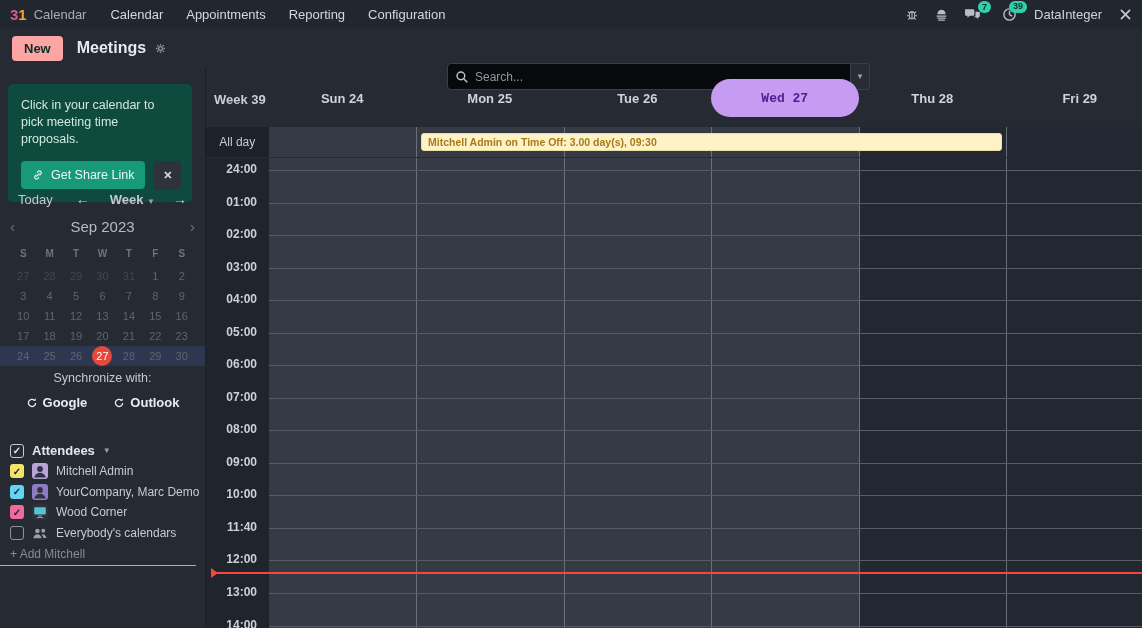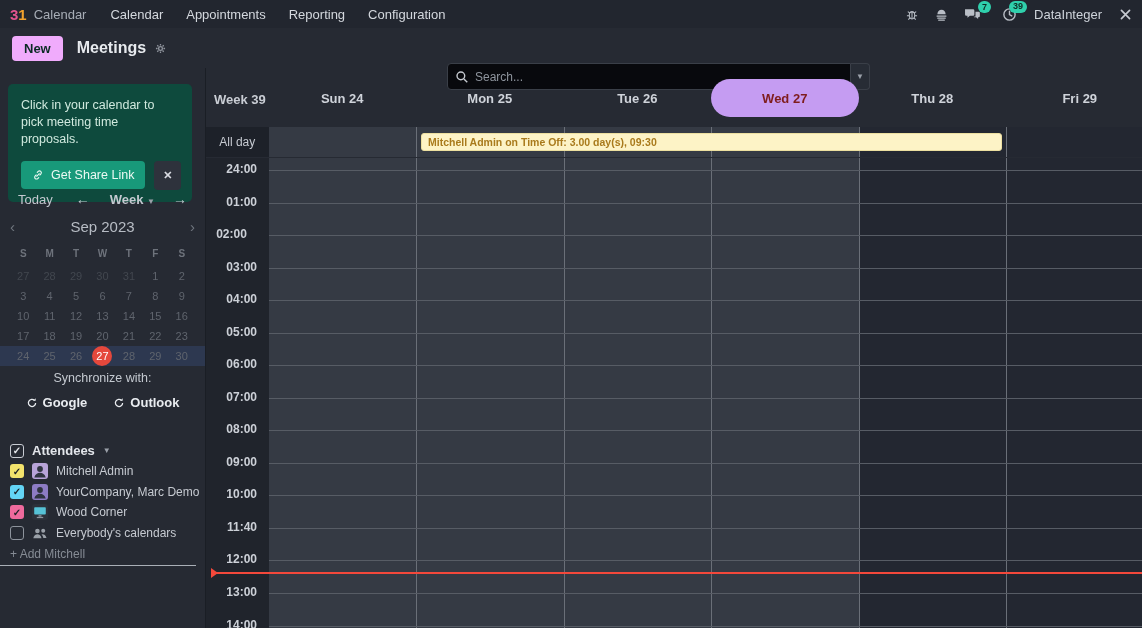--- a/index.html
+++ b/index.html
@@ -18,21 +18,21 @@
   .menu-item { color:#d4d8de; font-size:13px; cursor:pointer; white-space:nowrap; }
   .nav-right { display:flex; align-items:center; gap:15px; }
   .sys-icon { position:relative; display:flex; align-items:center; cursor:pointer; }
   .badge { position:absolute; top:-6px; right:-10px; background:#2fd0ac; color:#0d2f27;
            font-size:9px; font-weight:bold; border-radius:8px; padding:1.5px 4px; line-height:1; }
   .user-name { color:#ced3da; font-size:13px; margin:0 2px; cursor:pointer; }
 
   
   #control-panel { position:absolute; top:28px; left:0; right:0; height:40px;
                    display:flex; align-items:center; padding:0 12px; background:#262a33; }
-  #new-btn { background:#f0abfc; color:#0b2b24; border:none; border-radius:4px; font-weight:bold;
+  #new-btn { background:#fca5a5; color:#0b2b24; border:none; border-radius:4px; font-weight:bold;
              font-size:13px; padding:5px 12px; margin-right:14px; cursor:pointer;
              font-family:"Liberation Sans",sans-serif; }
   #view-title { color:#e7eaee; font-size:16px; font-weight:bold; margin-right:8px; }
   #search-bar { position:absolute; left:447px; top:35px; width:423px; height:27px; display:flex; }
   #search-box { flex:1; position:relative; background:#08090d; border:1px solid #3a3f48;
                 border-radius:4px 0 0 4px; display:flex; align-items:center; }
   #search-box svg { position:absolute; left:7px; top:6px; }
   #search-input { width:100%; background:transparent; border:none; outline:none; color:#aab0b9;
                   font-size:12px; padding:0 6px 0 27px; font-family:"Liberation Sans",sans-serif; }
   #search-input::placeholder { color:#8e949d; }
@@ -94,21 +94,21 @@
   #sidebar-divider { position:absolute; top:497px; left:0; width:196px; border-top:1px solid #a9afb7; }
 
   
   #cal { position:absolute; left:205px; top:68px; width:937px; height:560px;
          border-left:1px solid #1a1e25; overflow:hidden; }
   #cal-header { position:absolute; top:0; left:0; width:937px; height:59px; overflow:hidden; }
   #week-label { position:absolute; left:8px; top:24px; color:#c9cdd4; font-weight:bold; font-size:13px; }
   .day-header { position:absolute; top:11px; width:147.5px; height:38px; display:flex;
                 align-items:center; justify-content:center; color:#cfd3da; font-size:13px;
                 font-weight:bold; cursor:pointer; }
-  .day-header.today { background:#c59cf2; border-radius:19px; color:#7f1d1d; }
+  .day-header.today { background:#c59cf2; border-radius:19px; color:#4c1d95;font-family:Liberation Mono, monospace; }
   #allday-row { position:absolute; top:59px; left:0; width:937px; height:30px; overflow:hidden; }
   #allday-gutter { position:absolute; left:0; top:0; width:62.5px; height:30px; background:#1d2129;
                    display:flex; align-items:center; justify-content:center; color:#c6cad1; font-size:12px; }
   .col { position:absolute; top:0; width:147.5px; height:100%; }
   .col.shaded { background:#353a44; }
   .col.dark { background:#232731; }
   .col.line { border-left:1px solid #6a6f78; }
   #allday-event { position:absolute; left:215px; top:6px; width:581px; height:18px;
                   background:#fdf3c6; border:1px solid #ecdfa0; border-radius:3px; z-index:6;
                   color:#a97a1c; font-size:10.5px; font-weight:bold; line-height:16px;
@@ -402,21 +402,21 @@
           <div class="col shaded line" style="left: 210px;"></div>
           <div class="col shaded line" style="left: 357.5px;"></div>
           <div class="col shaded line" style="left: 505px;"></div>
           <div class="col dark line" style="left: 652.5px;"></div>
           <div class="col dark line" style="left: 800px;"></div>
         </div>
       <div id="grid-gutter"></div>
       <div id="hour-labels">
           <div class="hour-label" style="top: 4px;">24:00</div>
           <div class="hour-label" style="top: 36.54px;">01:00</div>
-          <div class="hour-label" style="top: 69.08px; text-align: center;">02:00</div>
+          <div class="hour-label" style="top: 69.08px;">02:00</div>
           <div class="hour-label" style="top: 101.62px;">03:00</div>
           <div class="hour-label" style="top: 134.16px;">04:00</div>
           <div class="hour-label" style="top: 166.7px;">05:00</div>
           <div class="hour-label" style="top: 199.24px;">06:00</div>
           <div class="hour-label" style="top: 231.78px;">07:00</div>
           <div class="hour-label" style="top: 264.32px;">08:00</div>
           <div class="hour-label" style="top: 296.86px;">09:00</div>
           <div class="hour-label" style="top: 329.4px;">10:00</div>
           <div class="hour-label" style="top: 361.94px;">11:40</div>
           <div class="hour-label" style="top: 394.48px;">12:00</div>

